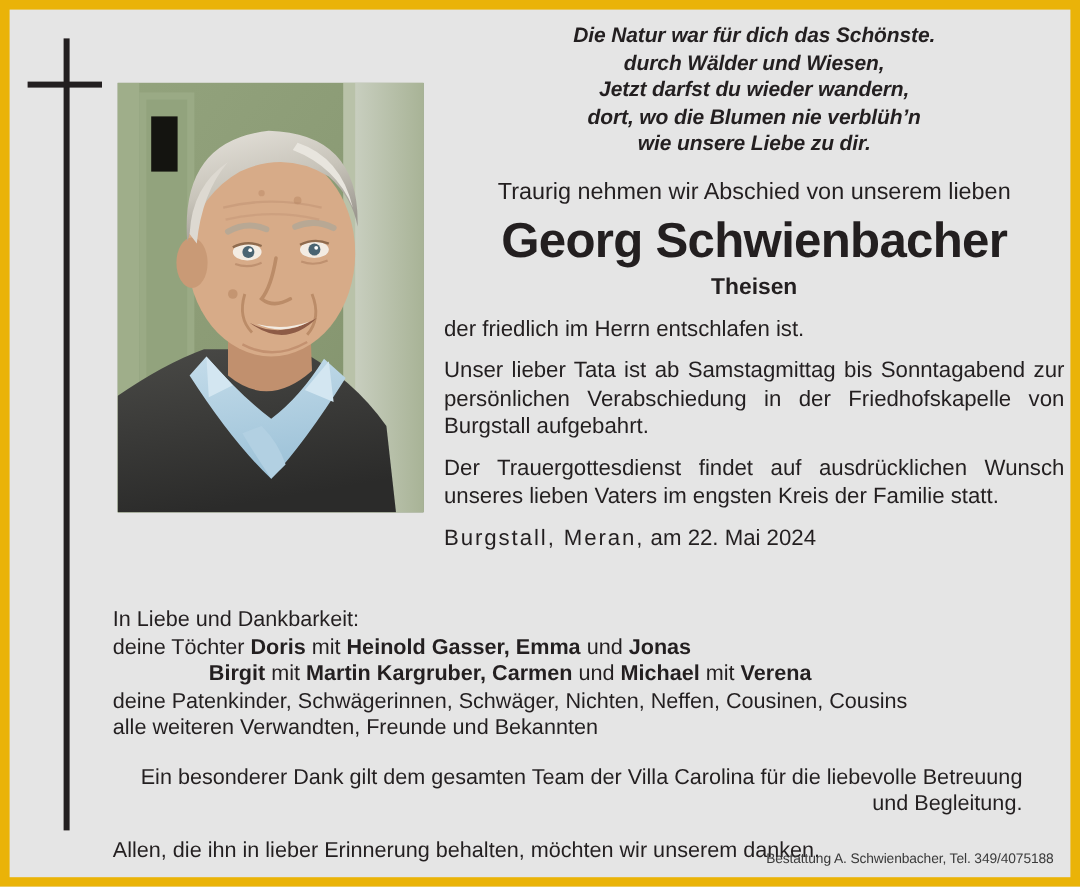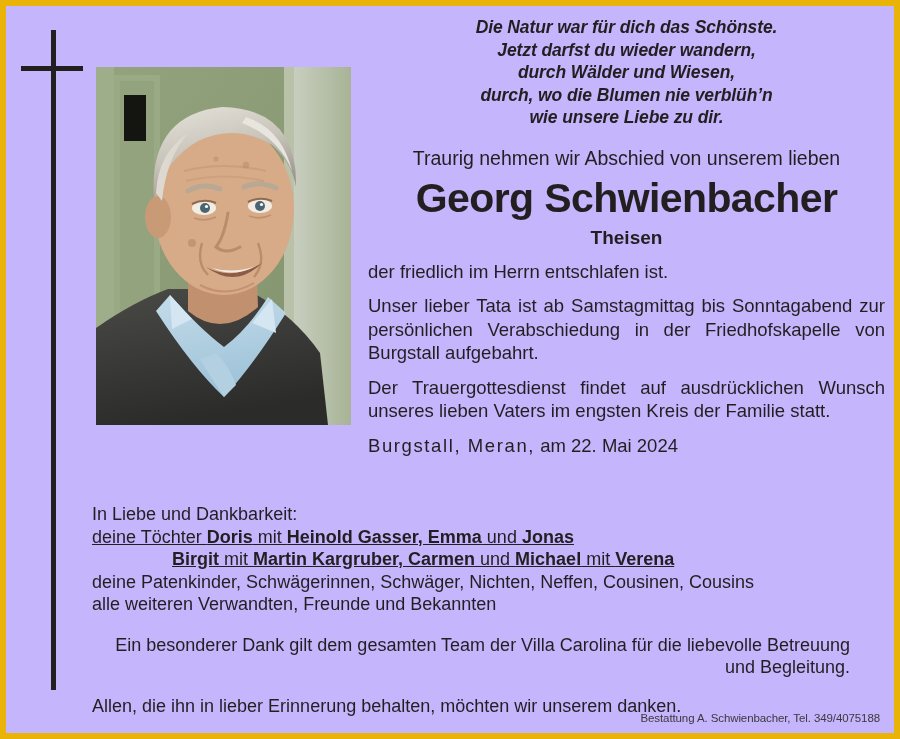--- a/index.html
+++ b/index.html
@@ -12,22 +12,22 @@
     height: 739px;
     overflow: hidden;
     font-family: "Liberation Sans", sans-serif;
   }
 
   #notice {
     position: relative;
     width: 900px;
     height: 739px;
     box-sizing: border-box;
-    border: 6px solid #eab308;
-    background: #c4b5fd;
+    border: 8px solid #eab308;
+    background: #e5e5e5;
     overflow: hidden;
   }
 
   
   #cross {
     position: absolute;
     left: 0;
     top: 0;
     width: 120px;
     height: 700px;
@@ -139,21 +139,20 @@
     color: #231f20;
   }
   .grat-head {
     font-size: 18px;
     line-height: 22.5px;
   }
   .fam-line {
     font-size: 18px;
     line-height: 22.5px;
     white-space: nowrap;
-    text-decoration: underline;
   }
   .fam-line.indent { padding-left: 80px; }
   .fam-line b { font-weight: bold; }
   .rel-line {
     font-size: 18px;
     line-height: 22.5px;
     white-space: nowrap;
   }
 
   .thanks {
@@ -280,23 +279,23 @@
       <circle cx="96" cy="176" r="4" fill="#b5835f" opacity="0.55"></circle>
       <circle cx="150" cy="98" r="3.2" fill="#b5835f" opacity="0.45"></circle>
       <circle cx="120" cy="92" r="2.6" fill="#b5835f" opacity="0.4"></circle>
     </svg>
   </div>
 
   <div id="rightcol">
 
     <div class="poem">
       <div>Die Natur war für dich das Schönste.</div>
+      <div>durch Wälder und Wiesen,</div>
       <div>Jetzt darfst du wieder wandern,</div>
-      <div>durch Wälder und Wiesen,</div>
-      <div>durch, wo die Blumen nie verblüh’n</div>
+      <div>dort, wo die Blumen nie verblüh’n</div>
       <div>wie unsere Liebe zu dir.</div>
     </div>
 
     <div class="lead">Traurig nehmen wir Abschied von unserem lieben</div>
     <div class="bigname">Georg Schwienbacher</div>
     <div class="nickname">Theisen</div>
 
     <div class="body-para nojust">der friedlich im Herrn entschlafen ist.</div>
     <div class="body-para">Unser lieber Tata ist ab Samstagmittag bis Sonntagabend zur persönlichen Verabschiedung in der Friedhofskapelle von Burgstall aufgebahrt.</div>
     <div class="body-para">Der Trauergottesdienst findet auf ausdrücklichen Wunsch unseres lieben Vaters im engsten Kreis der Familie statt.</div>

